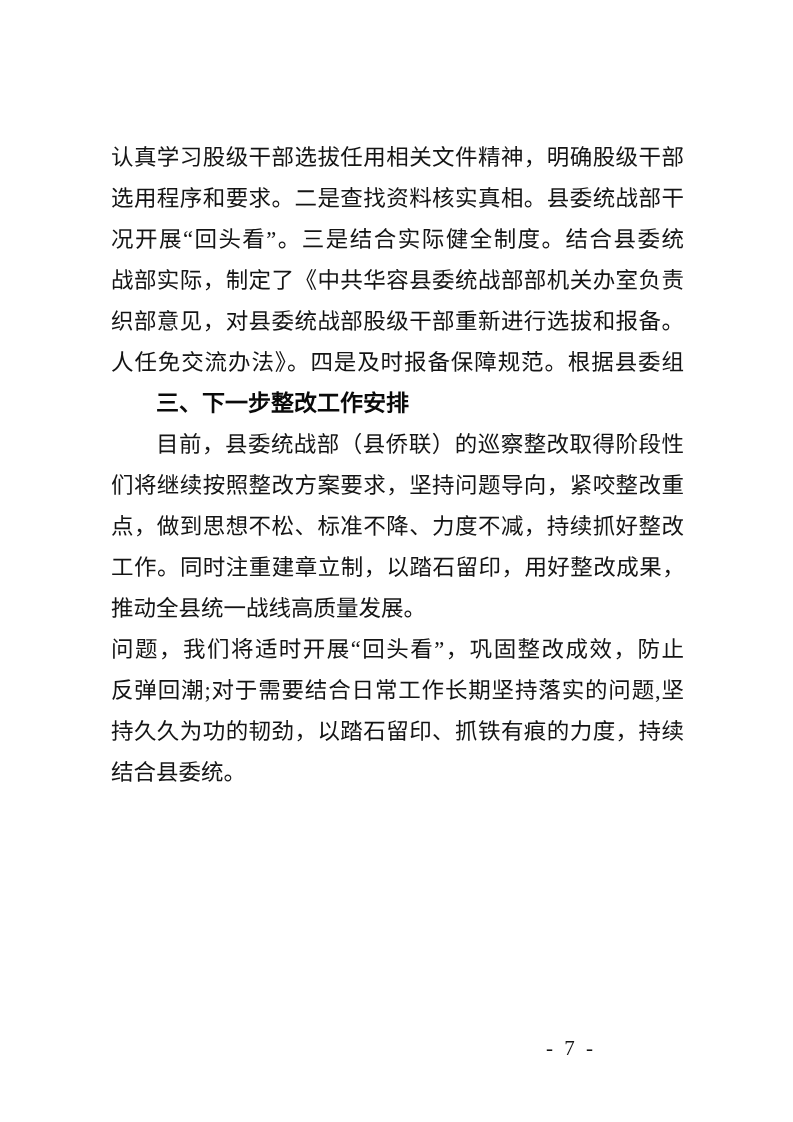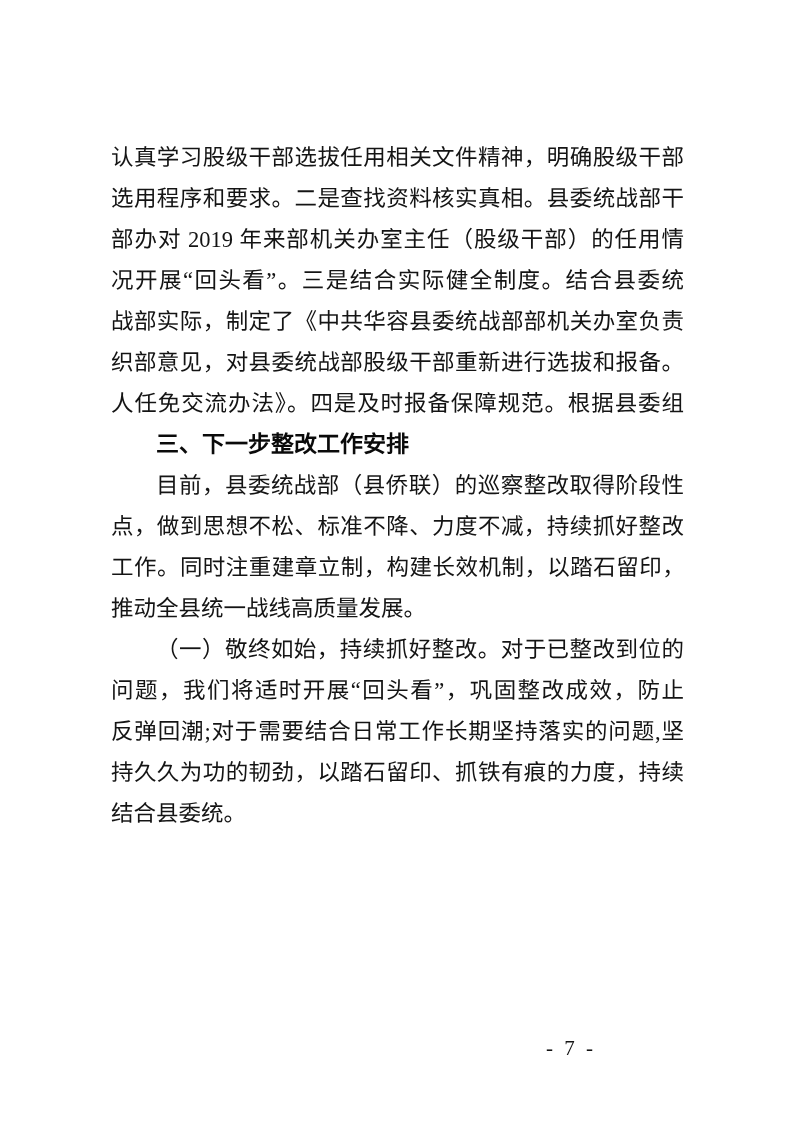--- a/index.html
+++ b/index.html
@@ -60,30 +60,29 @@
     font-family: "Liberation Serif", serif;
   }
 </style>
 </head>
 <body>
 
 <div class="page">
   <div class="content">
     <div class="line">认真学习股级干部选拔任用相关文件精神，明确股级干部</div>
     <div class="line">选用程序和要求。二是查找资料核实真相。县委统战部干</div>
-    <div class="line">部办对 2019 年来部机关办室主任（股级干部）的任用情</div>
     <div class="line">况开展“回头看”。三是结合实际健全制度。结合县委统</div>
     <div class="line">战部实际，制定了《中共华容县委统战部部机关办室负责</div>
     <div class="line">织部意见，对县委统战部股级干部重新进行选拔和报备。</div>
     <div class="line">人任免交流办法》。四是及时报备保障规范。根据县委组</div>
     <div class="line heading indent">三、下一步整改工作安排</div>
     <div class="line indent">目前，县委统战部（县侨联）的巡察整改取得阶段性</div>
+    <div class="line">们将继续按照整改方案要求，坚持问题导向，紧咬整改重</div>
     <div class="line">点，做到思想不松、标准不降、力度不减，持续抓好整改</div>
-    <div class="line tight">工作。同时注重建章立制，构建长效机制，以踏石留印，</div>
+    <div class="line tight">工作。同时注重建章立制，以踏石留印，用好整改成果，</div>
     <div class="line end">推动全县统一战线高质量发展。</div>
-    <div class="line indent">（一）敬终如始，持续抓好整改。对于已整改到位的</div>
     <div class="line">问题，我们将适时开展“回头看”，巩固整改成效，防止</div>
     <div class="line">反弹回潮;对于需要结合日常工作长期坚持落实的问题,坚</div>
     <div class="line">持久久为功的韧劲，以踏石留印、抓铁有痕的力度，持续</div>
     <div class="line end">结合县委统。</div>
   </div>
   <div class="page-number">- 7 -</div>
 </div>
 
 </body></html>

